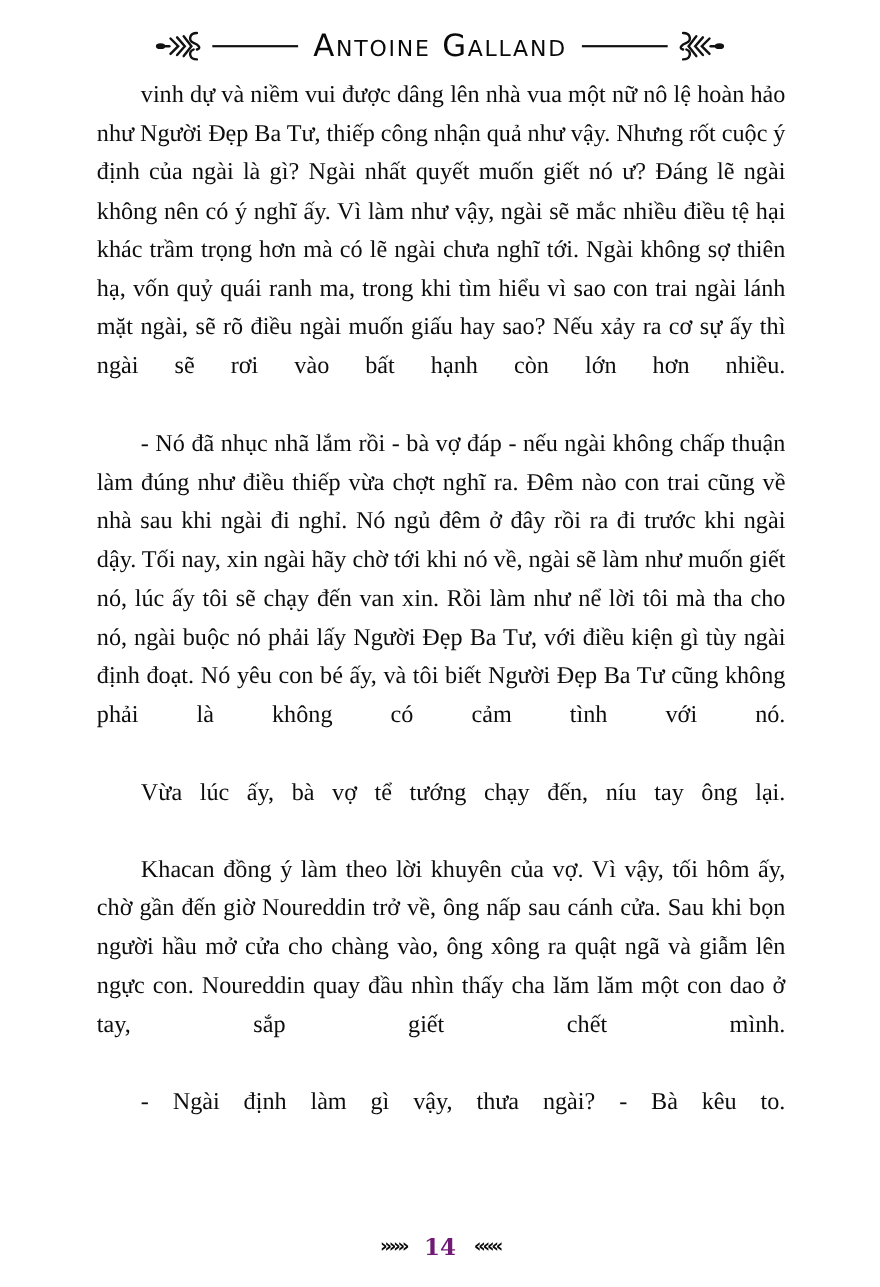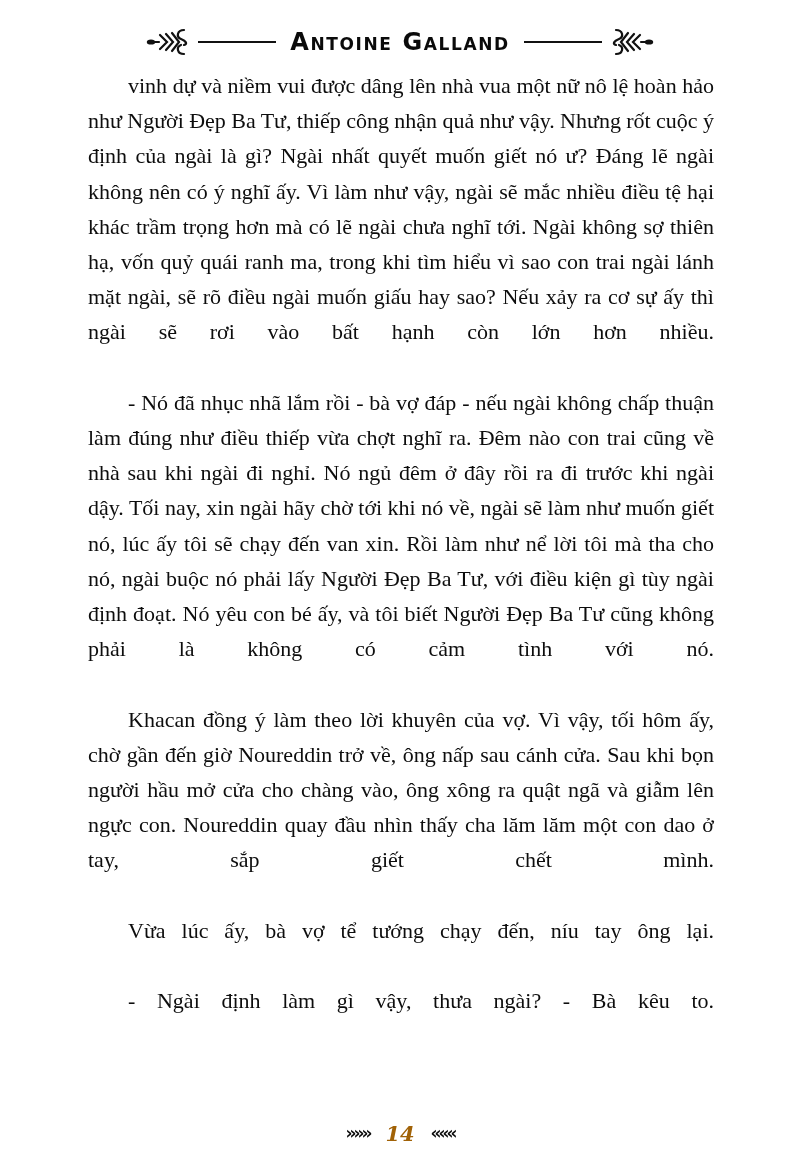--- a/index.html
+++ b/index.html
@@ -26,23 +26,23 @@
     width: 624px;
     height: 40px;
     display: flex;
     align-items: center;
     justify-content: center;
     gap: 0px;
   }
 
   .header-title {
     font-family: "DejaVu Sans", "Liberation Sans", sans-serif;
-    font-weight: 700;
+    font-weight: 400;
     font-variant: small-caps;
-    font-size: 24px;
+    font-size: 28px;
     letter-spacing: 1.6px;
     white-space: nowrap;
     color: #0a0a0a;
     padding: 0 14px;
     line-height: 1;
   }
 
   .header-rule {
     height: 0;
     border-top: 2px solid #111;
@@ -103,25 +103,24 @@
     letter-spacing: -3px;
     color: #0a0a0a;
     line-height: 1;
     display: inline-block;
   }
 
   .folio-num {
     font-family: "DejaVu Serif", "Liberation Serif", serif;
     font-weight: 700;
     font-size: 21px;
-    color: #a16207;
+    color: #701a75;
     line-height: 1;
     min-width: 26px;
     text-align: center;
-    font-style: italic;
   }
 </style>
 </head>
 <body>
 
 <div class="page">
 
   <div class="header">
 
     <span class="flourish left">
@@ -155,22 +154,22 @@
           <path d="M38 31 C31 31 30 24 35 22"></path>
         </g>
         <ellipse cx="5" cy="19" rx="4.2" ry="2.6" fill="#111"></ellipse>
       </svg>
     </span>
   </div>
 
   <div class="body-text">
     <p>vinh dự và niềm vui được dâng lên nhà vua một nữ nô lệ hoàn hảo như Người Đẹp Ba Tư, thiếp công nhận quả như vậy. Nhưng rốt cuộc ý định của ngài là gì? Ngài nhất quyết muốn giết nó ư? Đáng lẽ ngài không nên có ý nghĩ ấy. Vì làm như vậy, ngài sẽ mắc nhiều điều tệ hại khác trầm trọng hơn mà có lẽ ngài chưa nghĩ tới. Ngài không sợ thiên hạ, vốn quỷ quái ranh ma, trong khi tìm hiểu vì sao con trai ngài lánh mặt ngài, sẽ rõ điều ngài muốn giấu hay sao? Nếu xảy ra cơ sự ấy thì ngài sẽ rơi vào bất hạnh còn lớn hơn nhiều.</p>
     <p>- Nó đã nhục nhã lắm rồi - bà vợ đáp - nếu ngài không chấp thuận làm đúng như điều thiếp vừa chợt nghĩ ra. Đêm nào con trai cũng về nhà sau khi ngài đi nghỉ. Nó ngủ đêm ở đây rồi ra đi trước khi ngài dậy. Tối nay, xin ngài hãy chờ tới khi nó về, ngài sẽ làm như muốn giết nó, lúc ấy tôi sẽ chạy đến van xin. Rồi làm như nể lời tôi mà tha cho nó, ngài buộc nó phải lấy Người Đẹp Ba Tư, với điều kiện gì tùy ngài định đoạt. Nó yêu con bé ấy, và tôi biết Người Đẹp Ba Tư cũng không phải là không có cảm tình với nó.</p>
+    <p>Vừa lúc ấy, bà vợ tể tướng chạy đến, níu tay ông lại.</p>
     <p>Khacan đồng ý làm theo lời khuyên của vợ. Vì vậy, tối hôm ấy, chờ gần đến giờ Noureddin trở về, ông nấp sau cánh cửa. Sau khi bọn người hầu mở cửa cho chàng vào, ông xông ra quật ngã và giẫm lên ngực con. Noureddin quay đầu nhìn thấy cha lăm lăm một con dao ở tay, sắp giết chết mình.</p>
-    <p>Vừa lúc ấy, bà vợ tể tướng chạy đến, níu tay ông lại.</p>
     <p>- Ngài định làm gì vậy, thưa ngài? - Bà kêu to.</p>
 
   </div>
 
   <div class="footer">
     <span class="folio-orn">»»»</span>
     <span class="folio-num">14</span>
     <span class="folio-orn">«««</span>
   </div>
 

